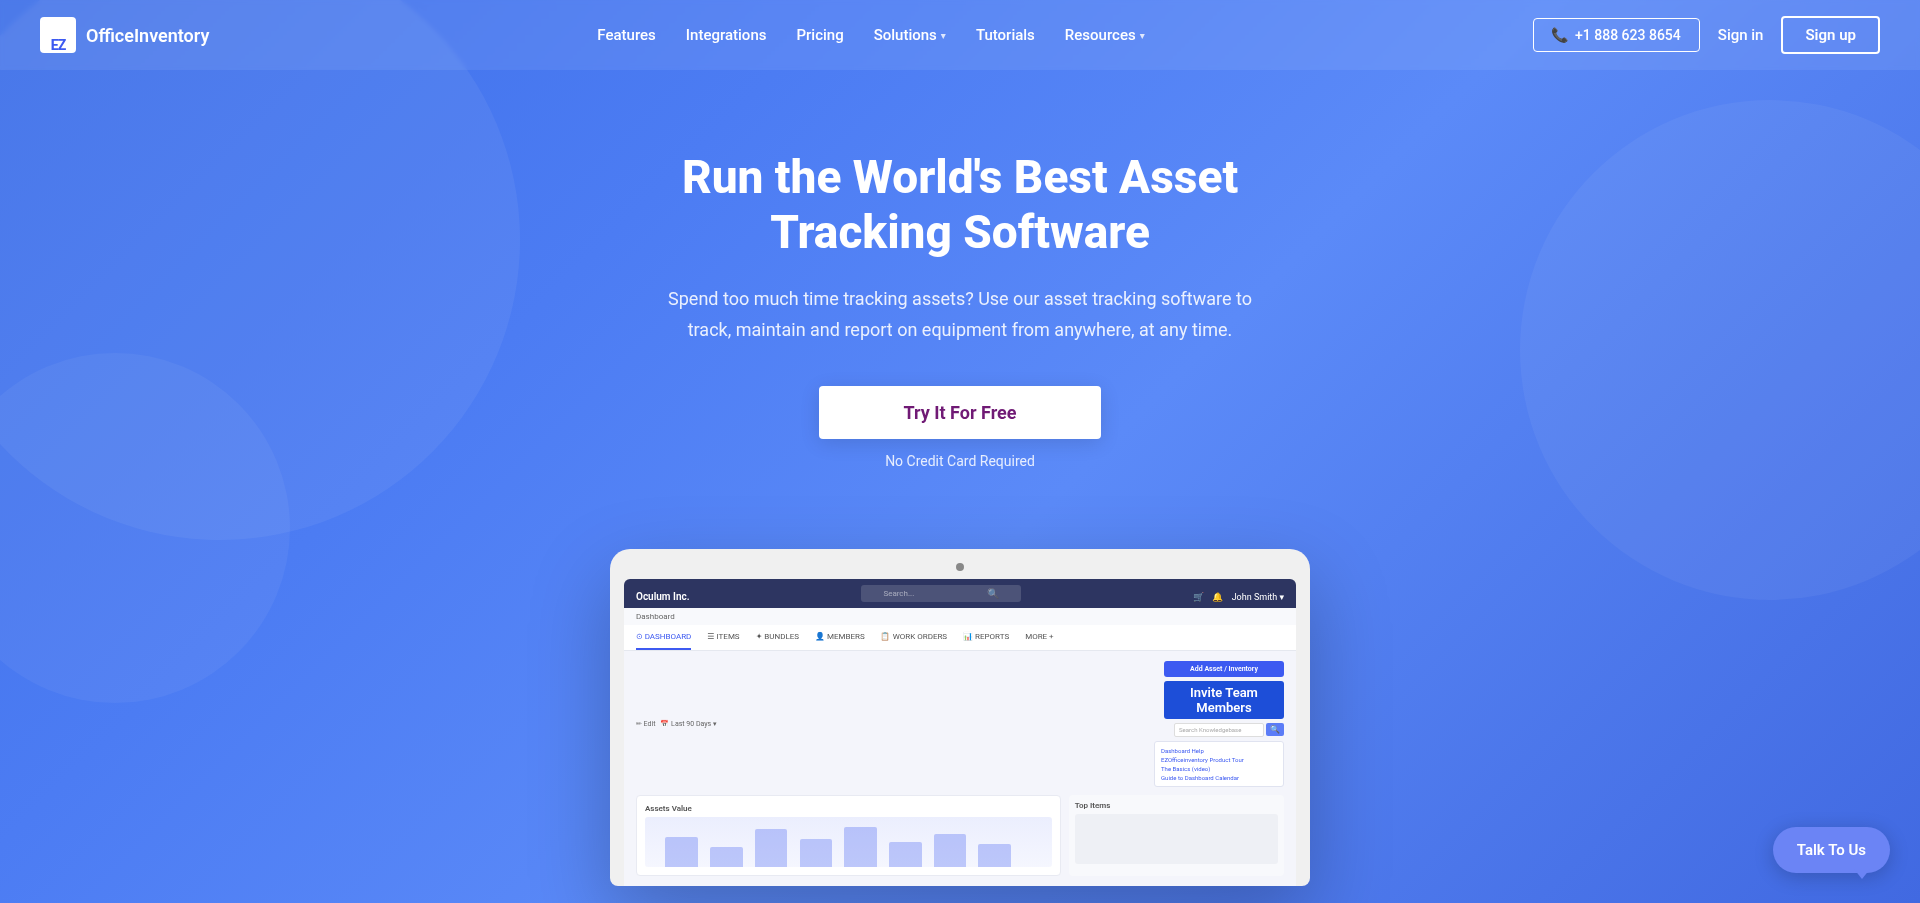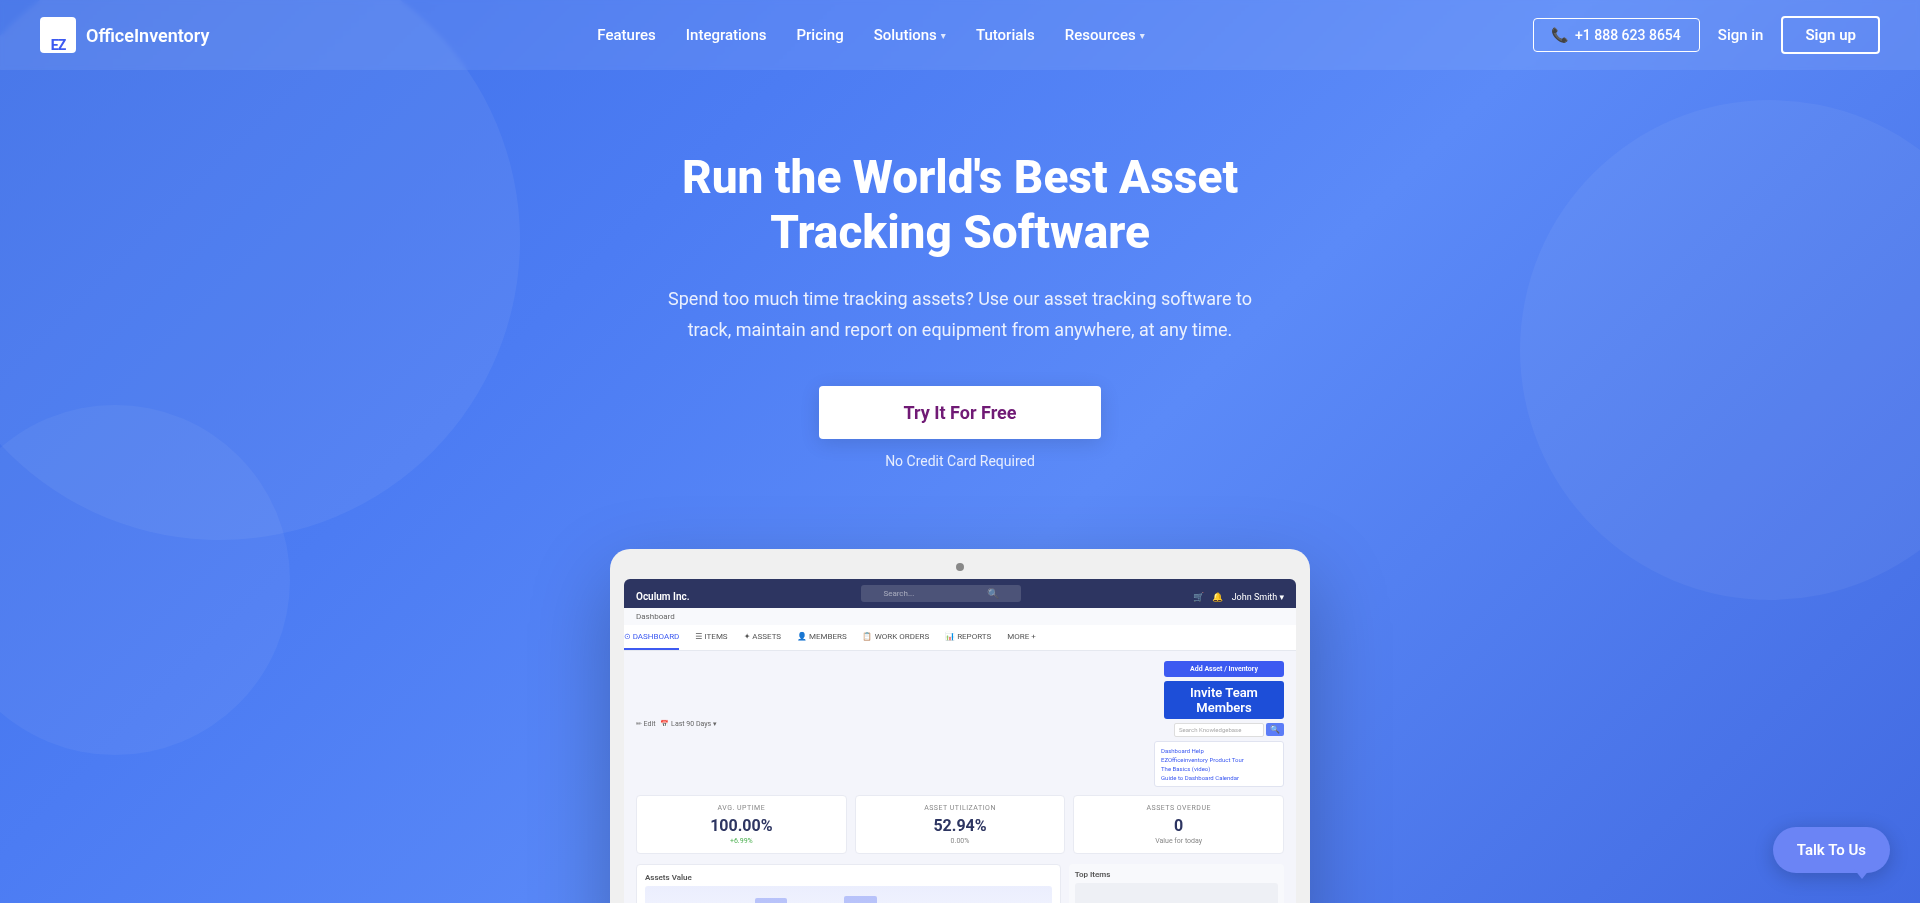--- a/index.html
+++ b/index.html
@@ -128,21 +128,21 @@
     }
     .db-search-placeholder { color: rgba(255,255,255,0.5); font-size: 8px; flex: 1; }
     .db-search-icon { color: rgba(255,255,255,0.6); font-size: 10px; }
     .db-topbar-icons { display: flex; align-items: center; gap: 8px; color: #fff; font-size: 9px; }
 
     .db-breadcrumb {
       background: #f8f9fc; padding: 4px 12px;
       font-size: 8px; color: #666;
     }
     .db-nav {
-      background: #fff; padding: 0 0;
+      background: #fff; padding: 0 12px;
       display: flex; gap: 16px; border-bottom: 1px solid #e5e8ef;
     }
     .db-nav-item {
       padding: 7px 0; font-size: 8px; color: #555;
       display: flex; align-items: center; gap: 3px;
       border-bottom: 2px solid transparent;
     }
     .db-nav-item.active { color: #3d5af1; border-bottom-color: #3d5af1; }
 
     .db-content { padding: 10px 12px; background: #f4f5fb; }
@@ -283,21 +283,21 @@
           </div>
         </div>
 
         <div class="db-breadcrumb">
           <span>Dashboard</span>
         </div>
 
         <div class="db-nav">
           <div class="db-nav-item active">⊙ DASHBOARD</div>
           <div class="db-nav-item">☰ ITEMS</div>
-          <div class="db-nav-item">✦ ASSETS</div>
+          <div class="db-nav-item">✦ BUNDLES</div>
           <div class="db-nav-item">👤 MEMBERS</div>
           <div class="db-nav-item">📋 WORK ORDERS</div>
           <div class="db-nav-item">📊 REPORTS</div>
           <div class="db-nav-item">MORE +</div>
         </div>
 
         <div class="db-content">
           <div class="db-actions">
             <span class="db-edit-btn">✏ Edit &nbsp; 📅 Last 90 Days ▾</span>
             <div class="db-right-actions">
@@ -313,37 +313,20 @@
               </div>
               <div style="background:#fff;border:1px solid #e0e3f0;border-radius:3px;padding:4px 6px;width:130px;">
                 <div style="font-size:6px;color:#3d5af1;padding:1px 0;">Dashboard Help</div>
                 <div style="font-size:6px;color:#3d5af1;padding:1px 0;">EZOfficeinventory Product Tour</div>
                 <div style="font-size:6px;color:#3d5af1;padding:1px 0;">The Basics (video)</div>
                 <div style="font-size:6px;color:#3d5af1;padding:1px 0;">Guide to Dashboard Calendar</div>
               </div>
             </div>
           </div>
 
-          <div class="db-stats">
-            <div class="db-stat-card">
-              <div class="db-stat-label">AVG. UPTIME</div>
-              <div class="db-stat-value">100.00%</div>
-              <div class="db-stat-sub">+6.99%</div>
-            </div>
-            <div class="db-stat-card">
-              <div class="db-stat-label">ASSET UTILIZATION</div>
-              <div class="db-stat-value">52.94%</div>
-              <div class="db-stat-sub neutral">0.00%</div>
-            </div>
-            <div class="db-stat-card">
-              <div class="db-stat-label">ASSETS OVERDUE</div>
-              <div class="db-stat-value">0</div>
-              <div class="db-stat-sub neutral">Value for today</div>
-            </div>
-          </div>
 
           <div class="db-bottom">
             <div class="db-bottom-left">
               <div class="db-section-title">Assets Value</div>
               <div class="db-chart-placeholder">
                 <div class="db-chart-bar" style="left:5%;height:60%;"></div>
                 <div class="db-chart-bar" style="left:16%;height:40%;"></div>
                 <div class="db-chart-bar" style="left:27%;height:75%;"></div>
                 <div class="db-chart-bar" style="left:38%;height:55%;"></div>
                 <div class="db-chart-bar" style="left:49%;height:80%;"></div>

